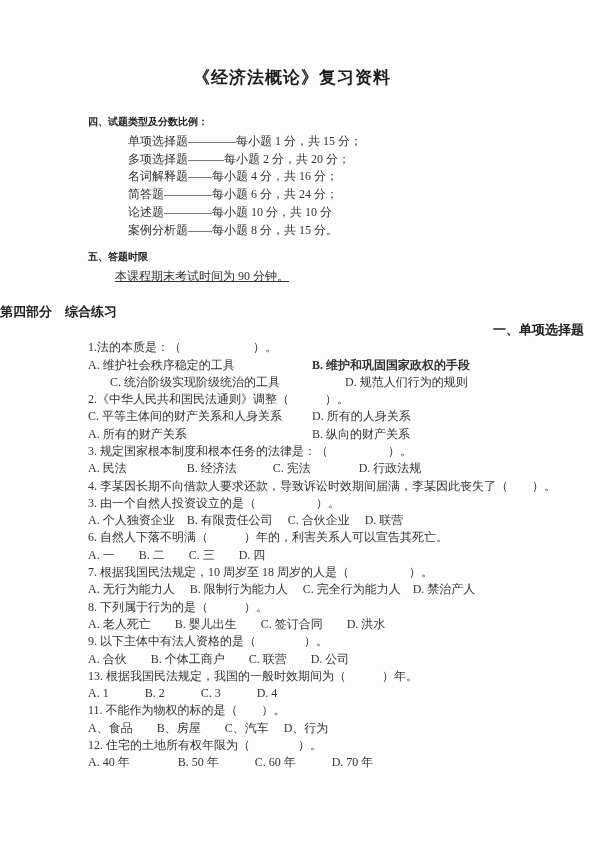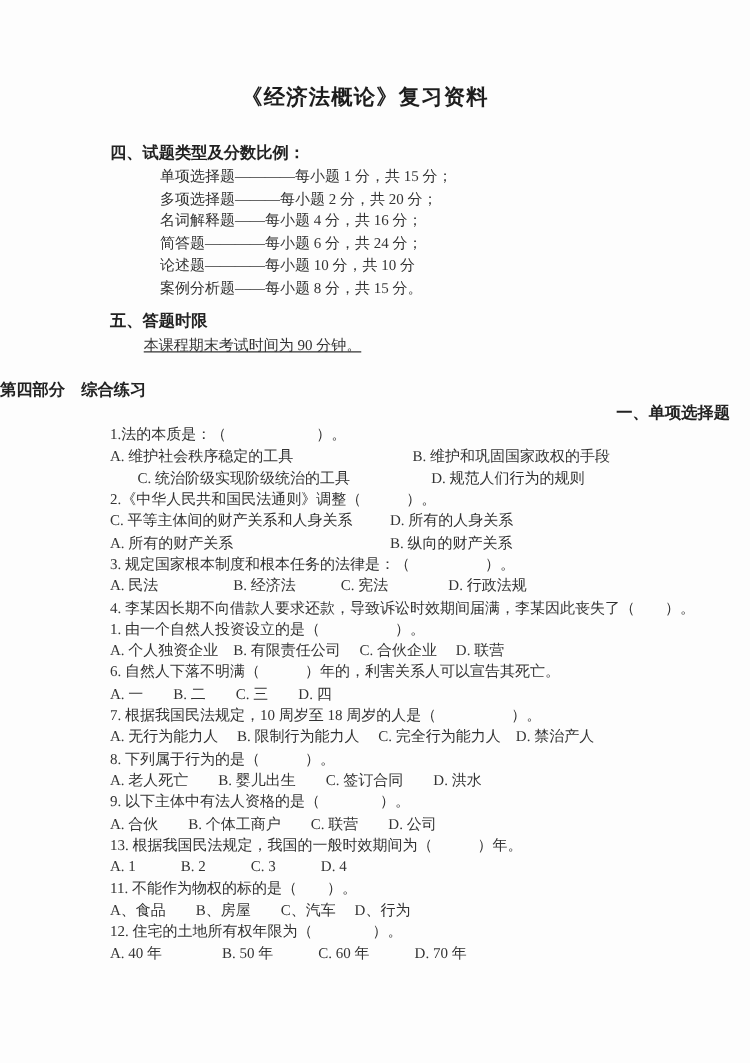--- a/index.html
+++ b/index.html
@@ -17,21 +17,21 @@
     text-align:center;
     font-size:17px;
     font-weight:bold;
     color:#1d1d1d;
     letter-spacing:1px;
     font-family:"Liberation Sans","DejaVu Sans",sans-serif;
   }
 
   .sec4 { margin:24px 0 0 88px; }
   .sec-heading {
-    font-size:13px;
+    font-size:10px;
     font-weight:bold;
     color:#222;
     line-height:18px;
     font-family:"Liberation Sans","DejaVu Sans",sans-serif;
   }
   .score-items { margin:2px 0 0 40px; font-size:12px; line-height:17.7px; }
   .score-item { white-space:pre-wrap; }
 
   .sec5 { margin:9px 0 0 88px; }
   .sec5-body { margin:2px 0 0 27px; font-size:12px; line-height:17px; white-space:pre-wrap;text-decoration:underline; }
@@ -83,29 +83,29 @@
     <div class="sec-heading">五、答题时限</div>
     <div class="sec5-body">本课程期末考试时间为 90 分钟。</div>
   </div>
 
   <div class="part-heading">第四部分　综合练习</div>
 
   <div class="sub-heading">一、单项选择题</div>
 
   <div class="exercise">
       <div class="xline">1.法的本质是：（　　　　　　）。</div>
-      <div class="xline"><span class="c1" style="margin-left: 0px;">A. 维护社会秩序稳定的工具</span><span class="c2" style="left: 242px;">B. 维护和巩固国家政权的手段</span></div>
+      <div class="xline"><span class="c1" style="margin-left: 0px;">A. 维护社会秩序稳定的工具</span><span class="c2" style="left: 224px; font-weight: bold;">B. 维护和巩固国家政权的手段</span></div>
       <div class="xline"><span class="c1" style="margin-left: 22px;">C. 统治阶级实现阶级统治的工具</span><span class="c2" style="left: 257px;">D. 规范人们行为的规则</span></div>
       <div class="xline">2.《中华人民共和国民法通则》调整（　　　）。</div>
       <div class="xline"><span class="c1" style="margin-left: 0px;">C. 平等主体间的财产关系和人身关系</span><span class="c2" style="left: 224px;">D. 所有的人身关系</span></div>
       <div class="xline"><span class="c1" style="margin-left: 0px;">A. 所有的财产关系</span><span class="c2" style="left: 224px;">B. 纵向的财产关系</span></div>
       <div class="xline">3. 规定国家根本制度和根本任务的法律是：（　　　　　）。</div>
       <div class="xline">A. 民法　　　　　B. 经济法　　　C. 宪法　　　　D. 行政法规</div>
       <div class="xline">4. 李某因长期不向借款人要求还款，导致诉讼时效期间届满，李某因此丧失了（　　）。</div>
-      <div class="xline">1. 由一个自然人投资设立的是（　　　　　）。</div>
+      <div class="xline">3. 由一个自然人投资设立的是（　　　　　）。</div>
       <div class="xline">A. 个人独资企业　B. 有限责任公司　 C. 合伙企业　 D. 联营</div>
       <div class="xline">6. 自然人下落不明满（　　　）年的，利害关系人可以宣告其死亡。</div>
       <div class="xline">A. 一　　B. 二　　C. 三　　D. 四</div>
       <div class="xline">7. 根据我国民法规定，10 周岁至 18 周岁的人是（　　　　　）。</div>
       <div class="xline">A. 无行为能力人　 B. 限制行为能力人　 C. 完全行为能力人　D. 禁治产人</div>
       <div class="xline">8. 下列属于行为的是（　　　）。</div>
       <div class="xline">A. 老人死亡　　B. 婴儿出生　　C. 签订合同　　D. 洪水</div>
       <div class="xline">9. 以下主体中有法人资格的是（　　　　）。</div>
       <div class="xline">A. 合伙　　B. 个体工商户　　C. 联营　　D. 公司</div>
       <div class="xline">13. 根据我国民法规定，我国的一般时效期间为（　　　）年。</div>

